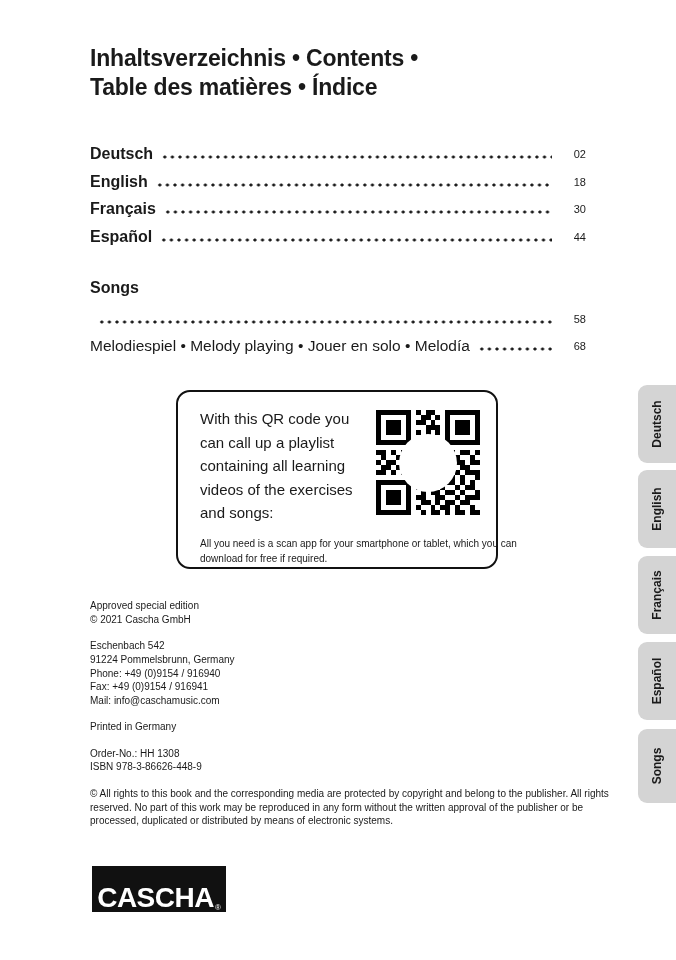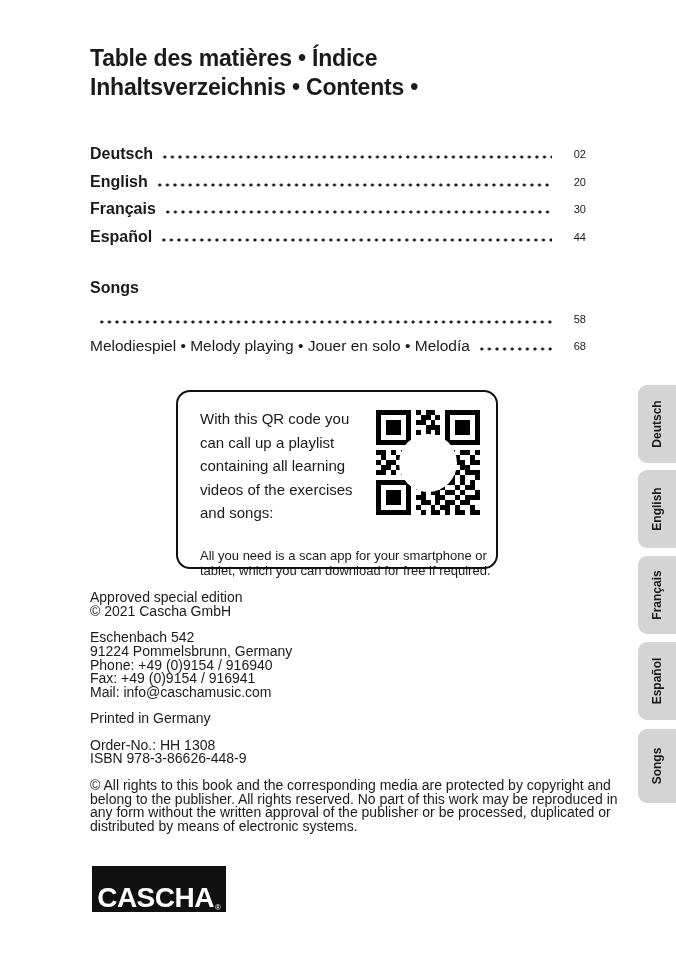--- a/index.html
+++ b/index.html
@@ -25,23 +25,23 @@
   .qr-box{
     box-sizing:border-box;margin-top:30px;margin-left:86px;width:322px;height:179px;
     border:2px solid #111;border-radius:14px;padding:15px 16px 12px 22px;
   }
   .qr-row{display:flex;}
   .qr-main-text{width:178px;font-size:15px;line-height:23.5px;}
   .qr{position:relative;width:105px;height:105px;margin-left:auto;margin-top:3px;
     display:grid;grid-template-columns:repeat(21,1fr);grid-auto-rows:1fr;}
   .qr div.on{background:#000;}
   .qr-circle{position:absolute;left:50%;top:50%;width:58px;height:58px;background:#fff;border-radius:50%;transform:translate(-50%,-50%);}
-  .qr-sub-text{margin-top:23px;width:324px;font-size:13px;line-height:15.5px;}
-
-  .imprint{margin-top:22px;font-size:14px;line-height:13.6px;}
+  .qr-sub-text{margin-top:11px;width:324px;font-size:10px;line-height:15.5px;}
+
+  .imprint{margin-top:30px;font-size:10px;line-height:13.6px;}
   .imprint .block{margin-bottom:13px;}
   .rights{width:540px;}
 
   .logo{
     position:absolute;left:92px;top:866px;width:134px;height:46px;background:#111;
     display:flex;align-items:flex-end;justify-content:center;color:#fff;
   }
   .logo .word{font-weight:bold;font-size:28px;letter-spacing:-0.5px;line-height:1;}
   .logo .reg{font-size:8px;vertical-align:14px;margin-left:1px;}
 
@@ -51,34 +51,34 @@
   }
   .tab span{transform:rotate(-90deg);font-weight:bold;font-size:12px;white-space:nowrap;color:#1a1a1a;}
   .tab-1{top:385px;} .tab-2{top:470px;} .tab-3{top:556px;} .tab-4{top:642px;} .tab-5{top:729px;height:74px;}
 </style>
 </head>
 <body>
 
 <div class="content">
 
   <div class="page-title">
+    <div>Inhaltsverzeichnis • Contents •</div>
     <div>Table des matières • Índice</div>
-    <div>Inhaltsverzeichnis • Contents •</div>
   </div>
 
   <div class="toc">
     <div class="toc-row">
       <span class="toc-label">Deutsch</span>
       <span class="dots"></span>
       <span class="page-num">02</span>
     </div>
     <div class="toc-row">
       <span class="toc-label">English</span>
       <span class="dots"></span>
-      <span class="page-num">20</span>
+      <span class="page-num">18</span>
     </div>
     <div class="toc-row">
       <span class="toc-label">Français</span>
       <span class="dots"></span>
       <span class="page-num">30</span>
     </div>
     <div class="toc-row">
       <span class="toc-label">Español</span>
       <span class="dots"></span>
       <span class="page-num">44</span>

